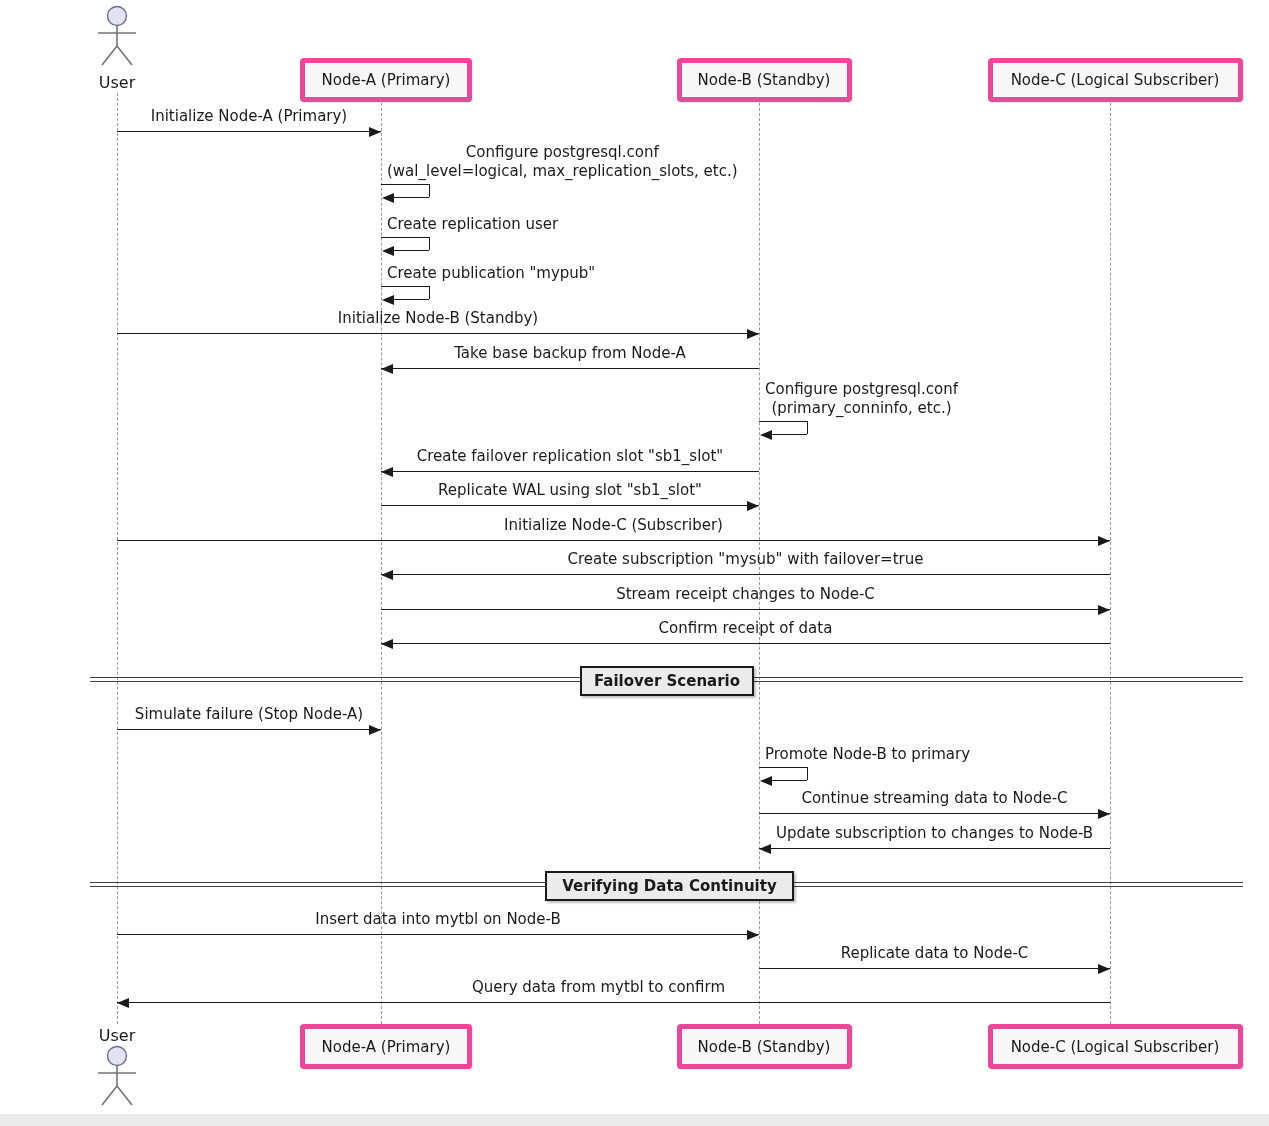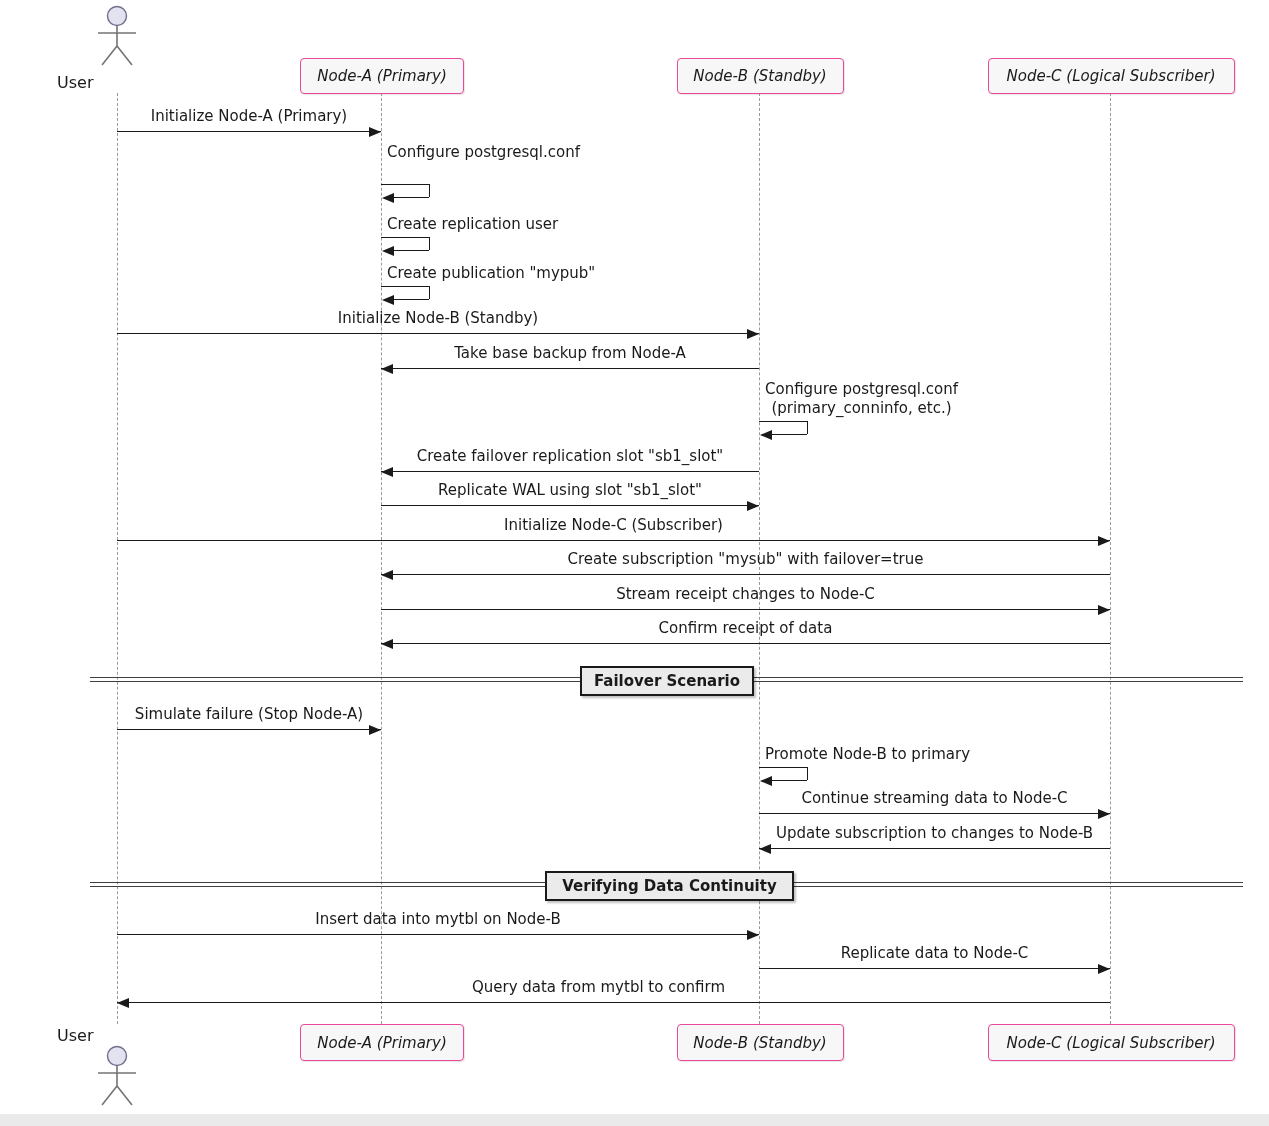--- a/index.html
+++ b/index.html
@@ -2,25 +2,25 @@
 <html><head>
 <meta charset="utf-8">
 <style>
   html,body { margin:0; padding:0; background:#ffffff; }
   .stage {
     position:relative; width:1269px; height:1126px; background:#ffffff;
     font-family:"DejaVu Sans", sans-serif; overflow:hidden; color:#1a1a1a;
   }
   .lifeline { position:absolute; width:0; border-left:1px dashed #9a9a9a; }
   .pbox {
-    position:absolute; background:#f7f7f7; border:1px solid #ec4899; border-radius:4px;
+    position:absolute; background:#f7f7f7; border:5px solid #ec4899; border-radius:4px;
     display:flex; align-items:center; justify-content:center;
-    font-size:15px; white-space:nowrap; box-shadow:1px 1px 1px rgba(0,0,0,0.10);font-style:italic;
+    font-size:15px; white-space:nowrap; box-shadow:1px 1px 1px rgba(0,0,0,0.10);
   }
-  .actor-label { position:absolute; font-size:16px; white-space:nowrap; }
+  .actor-label { position:absolute; font-size:16px; text-align:center; white-space:nowrap; }
   .msg-line { position:absolute; height:0; border-top:1.4px solid #1a1a1a; }
   .vline { position:absolute; width:0; border-left:1.4px solid #1a1a1a; }
   .msg-label { position:absolute; font-size:15px; line-height:19px; text-align:center; white-space:nowrap; }
   .self-text { position:absolute; font-size:15px; line-height:19px; text-align:center; white-space:nowrap; }
   .arrowhead { position:absolute; width:0; height:0; }
   .divider-line { position:absolute; height:3px; border-top:1.5px solid #3f3f3f; border-bottom:1.5px solid #3f3f3f; }
   .divider-box {
     position:absolute; background:#ebebeb; border:2px solid #1a1a1a;
     display:flex; align-items:center; justify-content:center;
     font-size:15px; font-weight:bold; white-space:nowrap;
@@ -62,20 +62,21 @@
       <div class="pbox" style="left: 676.5px; top: 1024px; width: 165px; height: 35px;">Node-B (Standby)</div>
       <div class="pbox" style="left: 987.5px; top: 58px; width: 245px; height: 34px;">Node-C (Logical Subscriber)</div>
       <div class="pbox" style="left: 987.5px; top: 1024px; width: 245px; height: 35px;">Node-C (Logical Subscriber)</div>
     </div>
   <div id="layer-events">
       <div class="msg-label" style="left: 117px; top: 107px; width: 264px;">Initialize Node-A (Primary)</div>
       <div class="msg-line" style="left: 117px; top: 131px; width: 264px;"></div>
       <div class="arrowhead" style="top: 126.7px; border-top: 5px solid transparent; border-bottom: 5px solid transparent; left: 369px; border-left: 12px solid rgb(26, 26, 26);"></div>
       <div class="self-text" style="left: 387px; top: 143px;">
         <div>Configure postgresql.conf</div>
+        <div>(wal_level=logical, max_replication_slots, etc.)</div>
       </div>
       <div class="msg-line" style="left: 381px; top: 184px; width: 48px;"></div>
       <div class="vline" style="left: 429px; top: 184px; height: 13px;"></div>
       <div class="msg-line" style="left: 392px; top: 197px; width: 37px;"></div>
       <div class="arrowhead" style="top: 192.7px; border-top: 5px solid transparent; border-bottom: 5px solid transparent; left: 382px; border-right: 12px solid rgb(26, 26, 26);"></div>
       <div class="self-text" style="left: 387px; top: 215px;">
         <div>Create replication user</div>
       </div>
       <div class="msg-line" style="left: 381px; top: 237px; width: 48px;"></div>
       <div class="vline" style="left: 429px; top: 237px; height: 13px;"></div>

